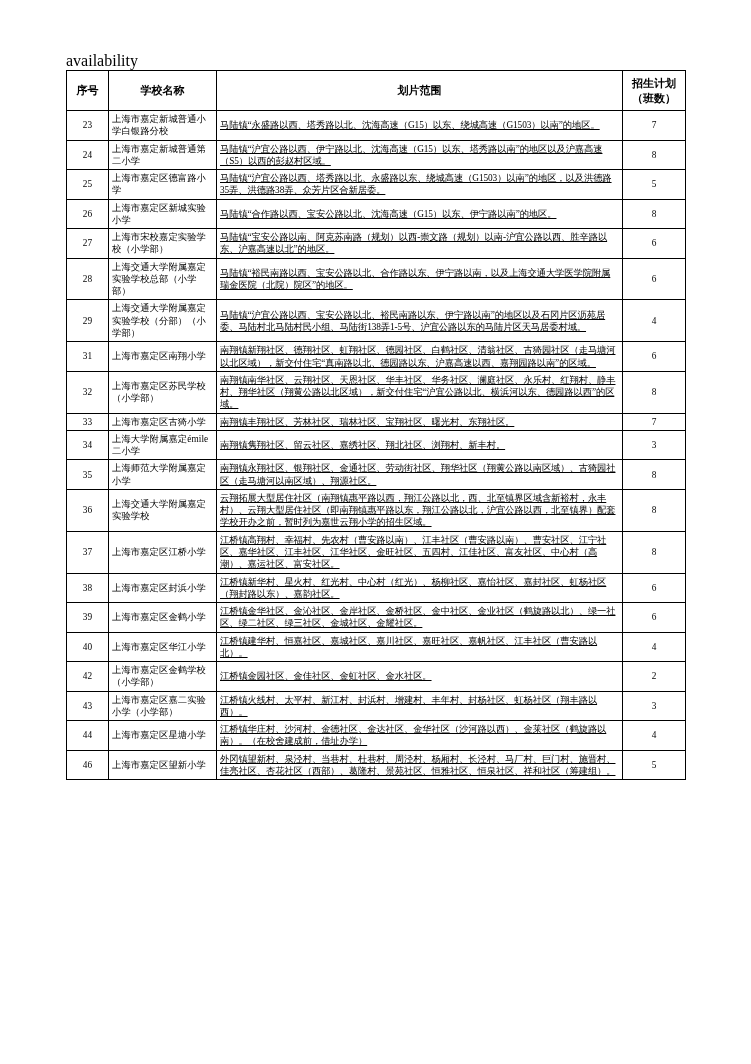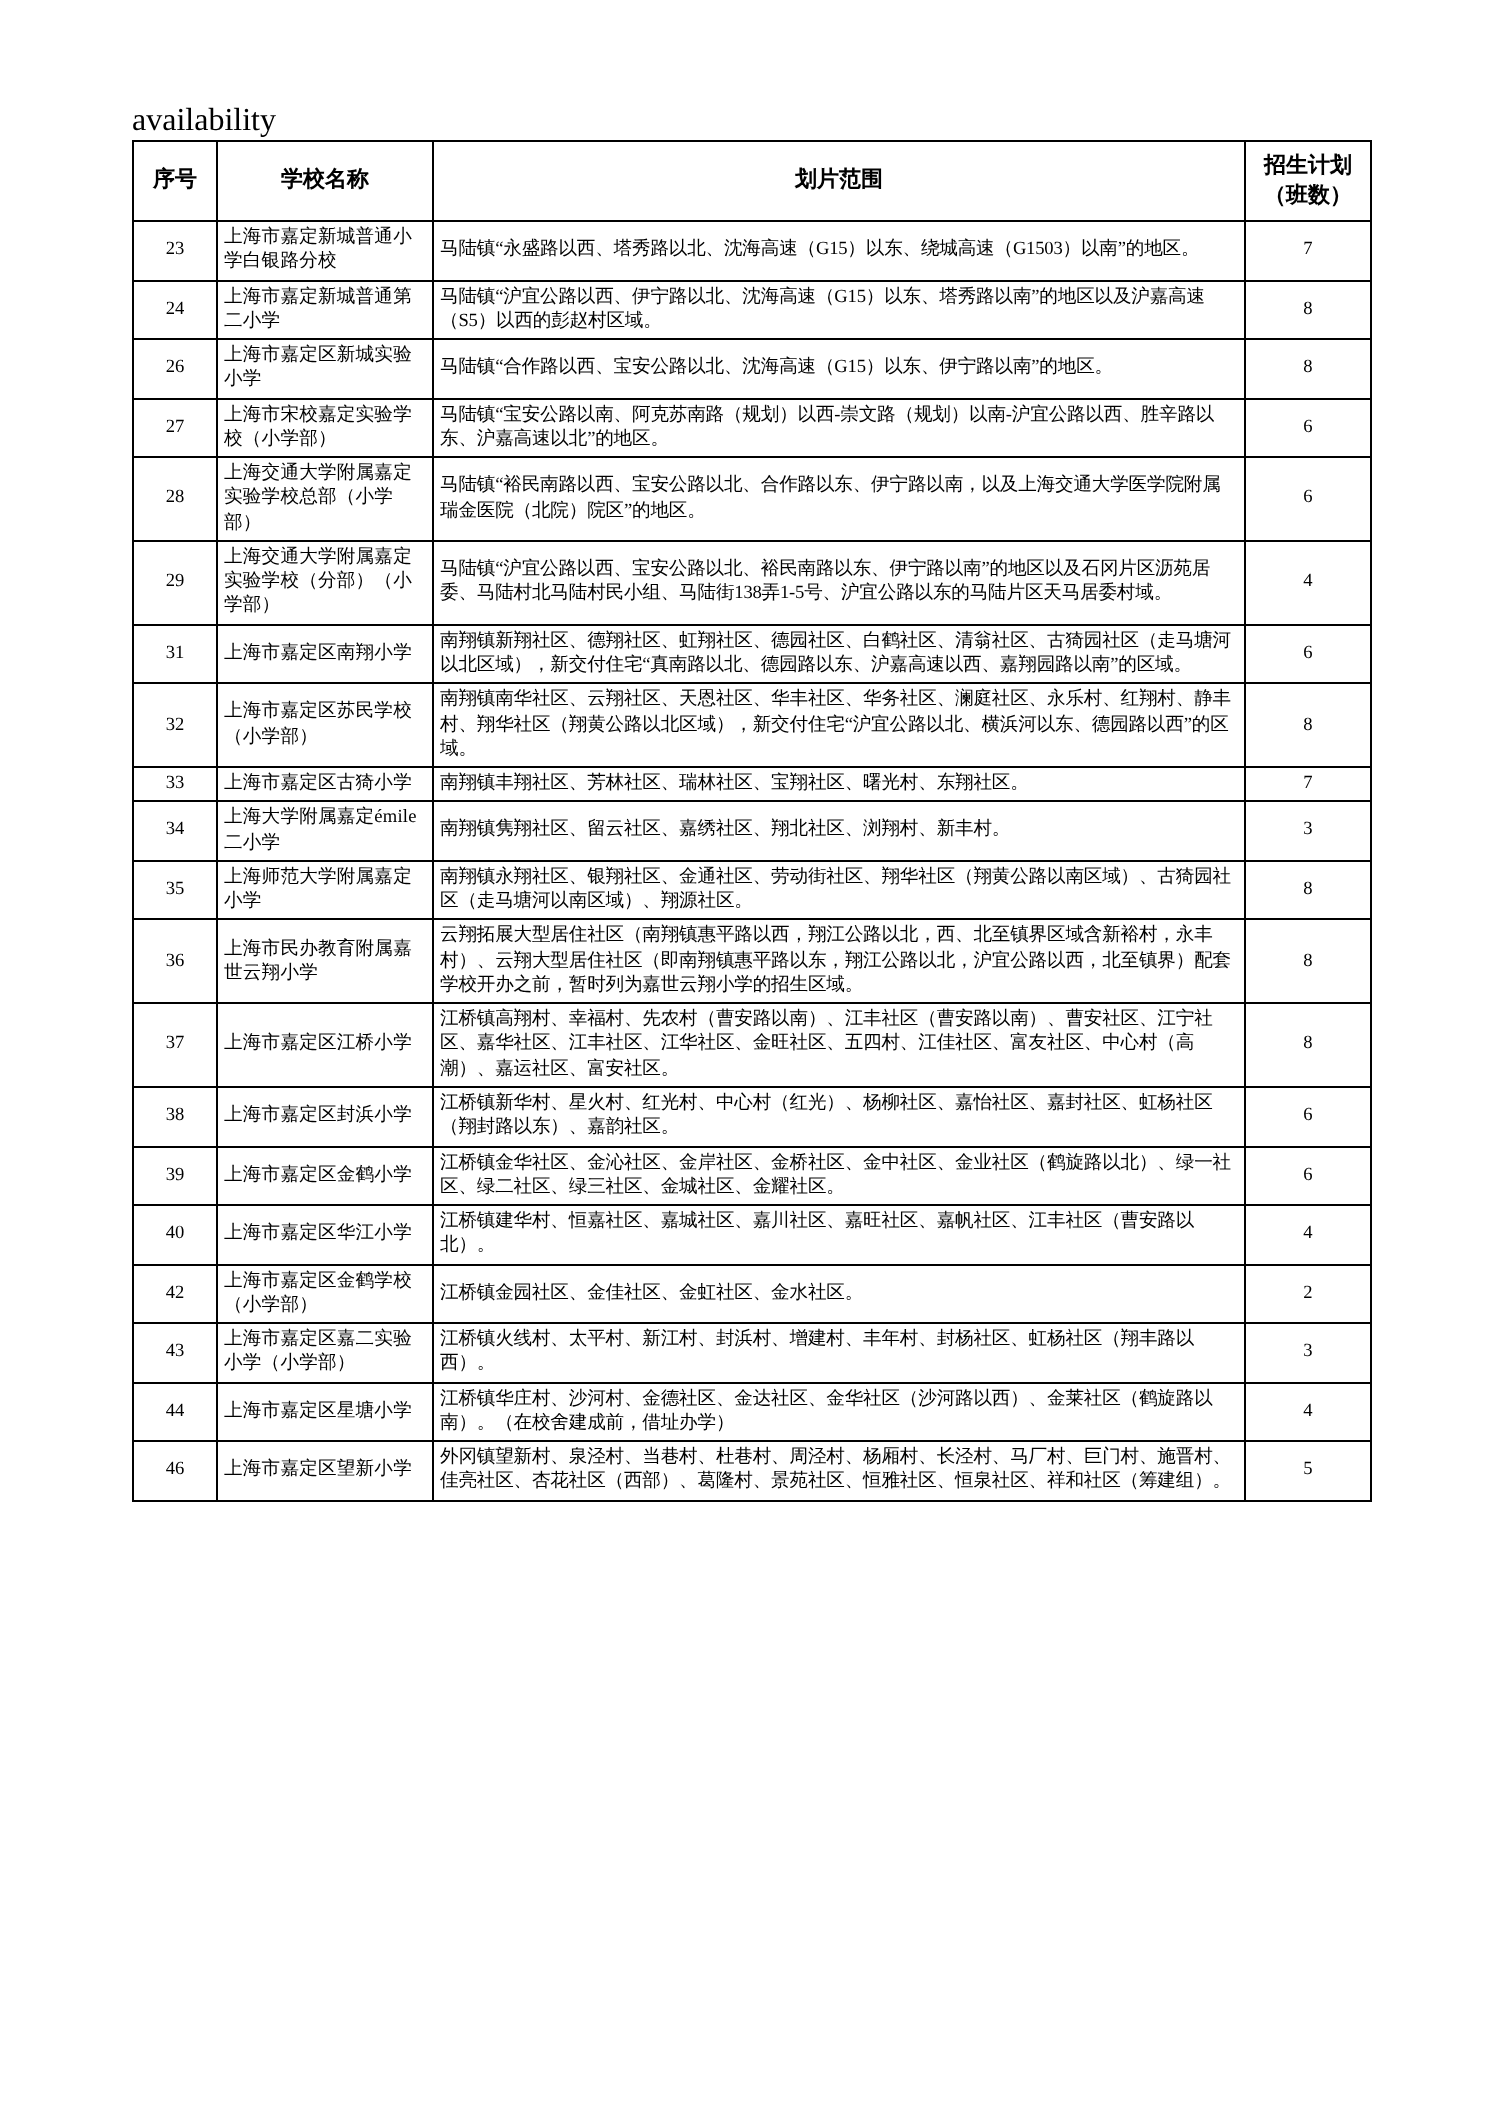--- a/index.html
+++ b/index.html
@@ -48,20 +48,21 @@
     text-align: center;
     font-size: 10px;
   }
   td.name {
     text-align: left;
     letter-spacing: 0.1px;
   }
   td.range {
     text-align: left;
     letter-spacing: -0.1px;
+    text-decoration: underline;
   }
   td.plan {
     text-align: center;
     font-size: 10px;
   }
   .th-plan-l1 { display: block; }
   .th-plan-l2 { display: block; }
 </style>
 </head>
 <body>
@@ -93,20 +94,26 @@
         <td class="range">马陆镇“永盛路以西、塔秀路以北、沈海高速（G15）以东、绕城高速（G1503）以南”的地区。</td>
         <td class="plan">7</td>
       </tr>
       <tr>
         <td class="no">24</td>
         <td class="name">上海市嘉定新城普通第二小学</td>
         <td class="range">马陆镇“沪宜公路以西、伊宁路以北、沈海高速（G15）以东、塔秀路以南”的地区以及沪嘉高速（S5）以西的彭赵村区域。</td>
         <td class="plan">8</td>
       </tr>
       <tr>
+        <td class="no">25</td>
+        <td class="name">上海市嘉定区德富路小学</td>
+        <td class="range">马陆镇“沪宜公路以西、塔秀路以北、永盛路以东、绕城高速（G1503）以南”的地区，以及洪德路35弄、洪德路38弄、众芳片区合新居委。</td>
+        <td class="plan">5</td>
+      </tr>
+      <tr>
         <td class="no">26</td>
         <td class="name">上海市嘉定区新城实验小学</td>
         <td class="range">马陆镇“合作路以西、宝安公路以北、沈海高速（G15）以东、伊宁路以南”的地区。</td>
         <td class="plan">8</td>
       </tr>
       <tr>
         <td class="no">27</td>
         <td class="name">上海市宋校嘉定实验学校（小学部）</td>
         <td class="range">马陆镇“宝安公路以南、阿克苏南路（规划）以西-崇文路（规划）以南-沪宜公路以西、胜辛路以东、沪嘉高速以北”的地区。</td>
         <td class="plan">6</td>
@@ -148,21 +155,21 @@
         <td class="plan">3</td>
       </tr>
       <tr>
         <td class="no">35</td>
         <td class="name">上海师范大学附属嘉定小学</td>
         <td class="range">南翔镇永翔社区、银翔社区、金通社区、劳动街社区、翔华社区（翔黄公路以南区域）、古猗园社区（走马塘河以南区域）、翔源社区。</td>
         <td class="plan">8</td>
       </tr>
       <tr>
         <td class="no">36</td>
-        <td class="name">上海市民办教育附属嘉世云翔小学</td>
+        <td class="name">上海交通大学附属嘉定实验学校</td>
         <td class="range">云翔拓展大型居住社区（南翔镇惠平路以西，翔江公路以北，西、北至镇界区域含新裕村，永丰村）、云翔大型居住社区（即南翔镇惠平路以东，翔江公路以北，沪宜公路以西，北至镇界）配套学校开办之前，暂时列为嘉世云翔小学的招生区域。</td>
         <td class="plan">8</td>
       </tr>
       <tr>
         <td class="no">37</td>
         <td class="name">上海市嘉定区江桥小学</td>
         <td class="range">江桥镇高翔村、幸福村、先农村（曹安路以南）、江丰社区（曹安路以南）、曹安社区、江宁社区、嘉华社区、江丰社区、江华社区、金旺社区、五四村、江佳社区、富友社区、中心村（高潮）、嘉运社区、富安社区。</td>
         <td class="plan">8</td>
       </tr>
       <tr>

